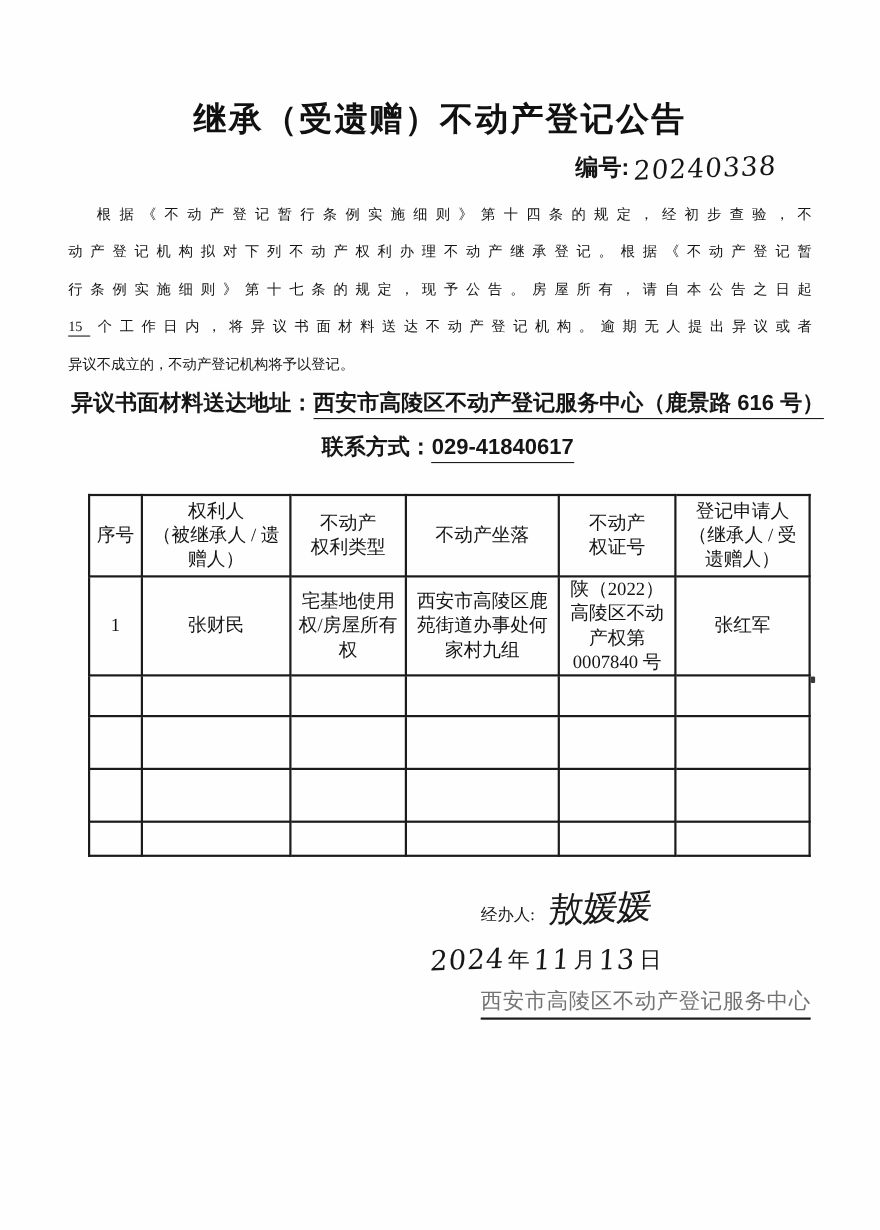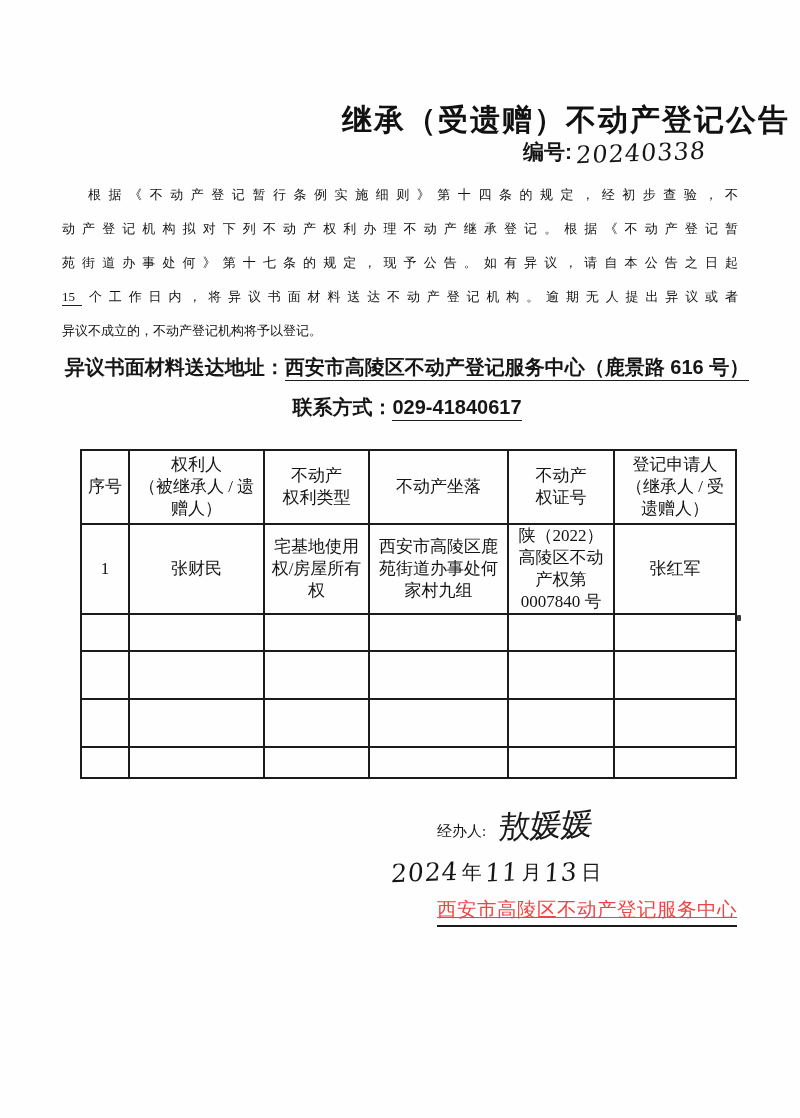--- a/index.html
+++ b/index.html
@@ -8,22 +8,22 @@
     background:#ffffff;
     font-family:"Liberation Serif", serif;
     color:#161616;
     position:relative;
     overflow:hidden;
   }
   .page{position:absolute;inset:0;background:#fefefe;}
 
   
   .title{
-    position:absolute;top:100px;left:10px;width:780px;margin:0;
-    text-align:right;
+    position:absolute;top:88px;left:10px;width:780px;margin:0;
+    text-align:center;
     font-family:"Liberation Sans", sans-serif;
     font-weight:700;font-size:30px;letter-spacing:2px;
     color:#111;
   }
 
   
   .docno{position:absolute;top:138px;left:523px;white-space:nowrap;}
   .docno-label{font-family:"Liberation Sans", sans-serif;font-weight:700;font-size:21px;}
   .hand{
     display:inline-block;
@@ -82,21 +82,21 @@
   .signature{
     position:absolute;left:499px;top:804px;
     font-size:32px;letter-spacing:-1px;color:#1a1a1a;
   }
   .dateline{position:absolute;left:388px;top:858px;font-size:20px;white-space:nowrap;}
   .dateline .hand{font-size:25px;vertical-align:-2px;letter-spacing:1px;margin:0 3px;}
   .org{
     position:absolute;left:437px;top:896px;
     font-size:19.5px;letter-spacing:0.5px;
     border-bottom:2px solid #1b1b1b;padding-bottom:2px;
-    white-space:nowrap;color:#ef4444;text-decoration:underline;
+    white-space:nowrap;color:#737373;
   }
 
   
   .speck{
     position:absolute;left:737px;top:615px;width:4px;height:6px;
     background:#3a3a3a;border-radius:1px;
   }
 </style>
 </head>
 <body>
@@ -106,21 +106,21 @@
   <h1 class="title">继承（受遗赠）不动产登记公告</h1>
 
   <div class="docno">
     <span class="docno-label">编号:</span>
     <span class="hand docno-value">20240338</span>
   </div>
 
   <div class="para">
     <div class="pline indent">根据《不动产登记暂行条例实施细则》第十四条的规定，经初步查验，不</div>
     <div class="pline">动产登记机构拟对下列不动产权利办理不动产继承登记。根据《不动产登记暂</div>
-    <div class="pline">苑街道办事处何》第十七条的规定，现予公告。如有异议，请自本公告之日起</div>
+    <div class="pline">行条例实施细则》第十七条的规定，现予公告。房屋所有，请自本公告之日起</div>
     <div class="pline"><span class="u u-num">15</span><span>个工作日内，将异议书面材料送达不动产登记机构。逾期无人提出异议或者</span></div>
     <div class="pline last">异议不成立的，不动产登记机构将予以登记。</div>
   </div>
 
   <div class="addr">
     <div class="addr-line">
       <span>异议书面材料送达地址：</span><span class="u">西安市高陵区不动产登记服务中心（鹿景路 616 号）</span>
     </div>
     <div class="addr-line">
       <span>联系方式：</span><span class="u">029-41840617</span>

